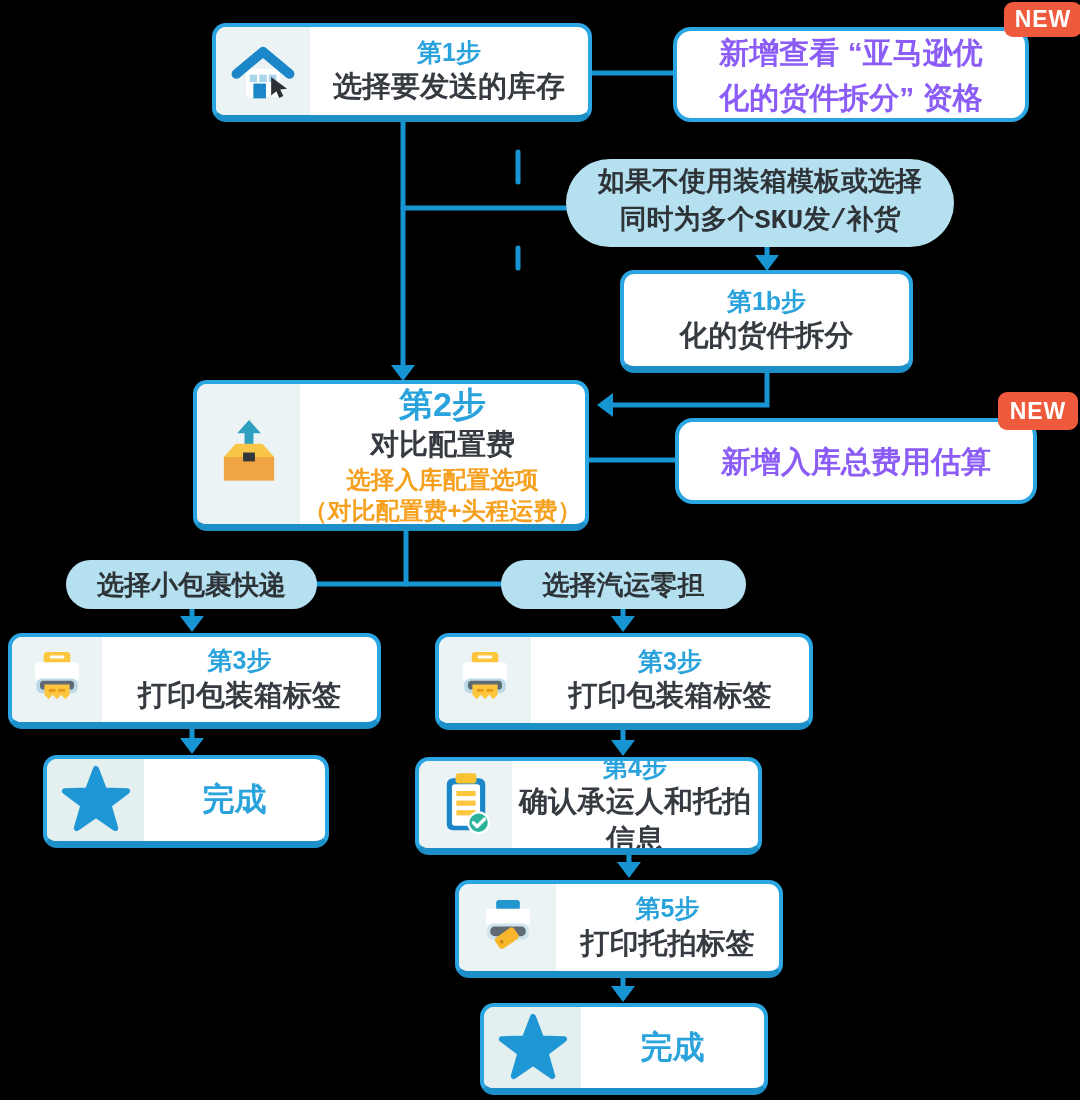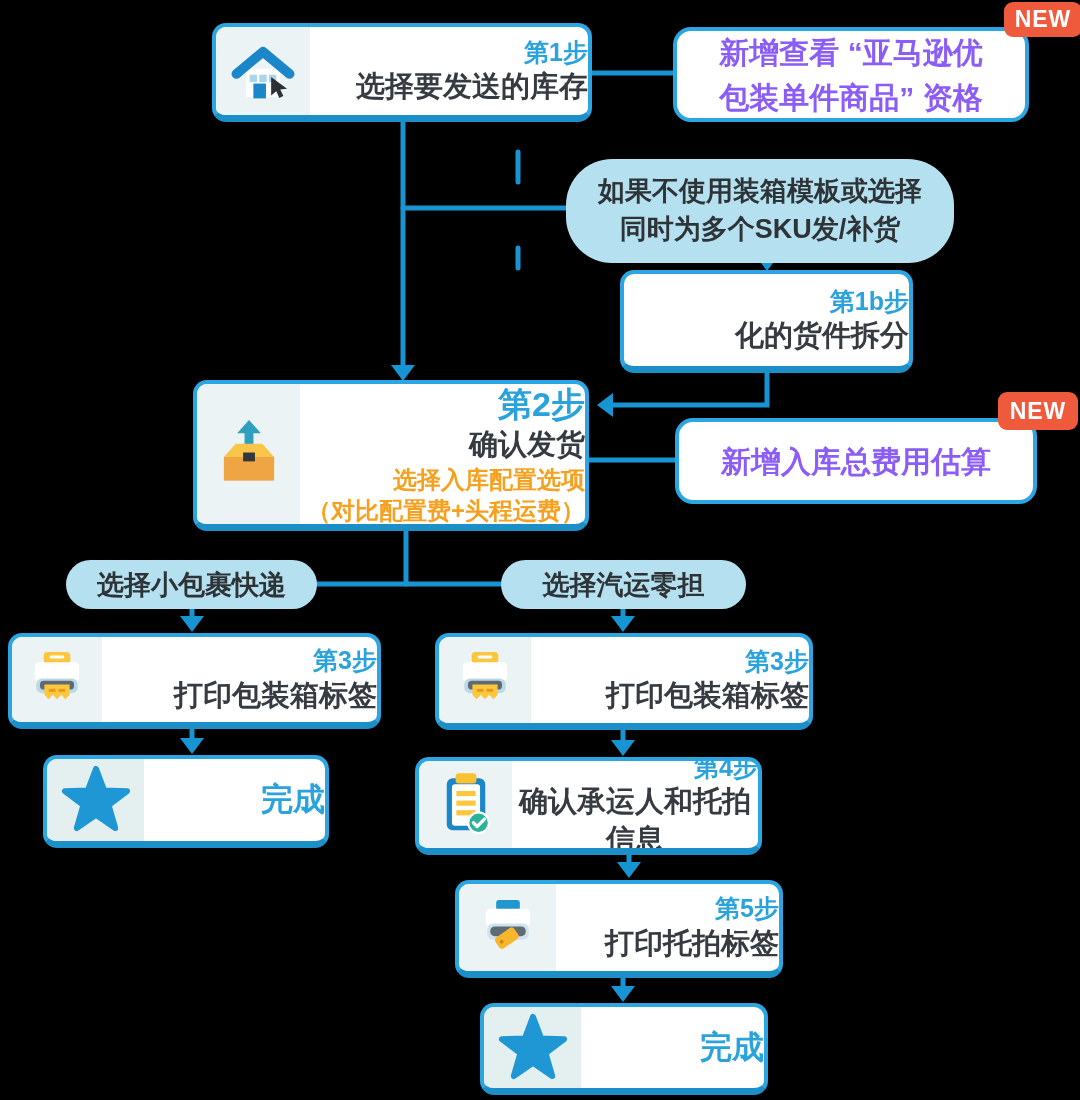--- a/index.html
+++ b/index.html
@@ -8,21 +8,21 @@
     font-family:"Liberation Sans","DejaVu Sans",sans-serif;font-weight:700;
   }
   .wires{position:absolute;left:0;top:0;width:1080px;height:1100px;pointer-events:none;}
   .node{
     position:absolute;display:flex;background:#fff;box-sizing:border-box;overflow:hidden;
     border:4px solid #2ba6e2;border-bottom:7px solid #1c8ec8;border-radius:14px;
   }
   .panel{background:#ecf3f5;display:flex;align-items:center;justify-content:center;flex:0 0 auto;}
   .panel.star{background:#e4efef;}
   .ic{width:74px;height:74px;display:block;}
-  .body{flex:1;display:flex;flex-direction:column;align-items:flex-end;justify-content:center;line-height:1.3;text-align:center;}
+  .body{flex:1;display:flex;flex-direction:column;align-items:center;justify-content:center;line-height:1.3;text-align:center;}
   .step-label{color:#2aa3dc;font-size:25px;font-weight:800;}
   .step-label.xl{font-size:34px;}
   .title{color:#363b41;font-size:29px;font-weight:700;}
   .orange{color:#f5a11f;font-size:24px;font-weight:800;line-height:1.3;}
   .done-label{color:#2aa3dc;font-size:32px;font-weight:800;}
   .note{
     position:absolute;background:#fff;box-sizing:border-box;
     border:4px solid #2ba6e2;border-radius:18px;
     display:flex;align-items:center;justify-content:center;text-align:center;
     color:#8b5cf6;font-size:30px;font-weight:800;line-height:1.5;
@@ -93,26 +93,26 @@
     </div>
     <div class="body">
       <div class="step-label">第1步</div>
       <div class="title">选择要发送的库存</div>
     </div>
   </div>
 
   <div class="note" style="left:673px;top:27px;width:356px;height:95px;">
     <div>
       <div>新增查看 “亚马逊优</div>
-      <div>包装单件商品” 资格</div>
+      <div>化的货件拆分” 资格</div>
     </div>
   </div>
   <div class="badge" style="left:1004px;top:2px;width:78px;height:35px;">NEW</div>
 
-  <div class="bubble" style="left:566px;top:159px;width:388px;height:104px;">
+  <div class="bubble" style="left:566px;top:159px;width:388px;height:88px;font-family:Liberation Mono, monospace;">
     <div>如果不使用装箱模板或选择</div>
     <div>同时为多个SKU发/补货</div>
   </div>
 
   <div class="node" style="left:620px;top:270px;width:293px;height:103px;">
     <div class="body">
       <div class="step-label">第1b步</div>
       <div class="title">化的货件拆分</div>
     </div>
   </div>
@@ -122,21 +122,21 @@
       <svg class="ic" viewBox="0 0 100 100">
         <polygon points="50,4 34,22 66,22" fill="#2f9fc0"></polygon>
         <rect x="44" y="20" width="12" height="18" fill="#2f9fc0"></rect>
         <polygon points="32,36 68,36 84,54 16,54" fill="#f9c64a"></polygon>
         <rect x="16" y="54" width="68" height="32" fill="#f0a544"></rect>
         <rect x="42" y="48" width="16" height="12" fill="#33383c"></rect>
       </svg>
     </div>
     <div class="body">
       <div class="step-label xl">第2步</div>
-      <div class="title">确认发货</div>
+      <div class="title">对比配置费</div>
       <div class="orange">选择入库配置选项</div>
       <div class="orange">（对比配置费+头程运费）</div>
     </div>
   </div>
 
   <div class="note" style="left:675px;top:418px;width:362px;height:86px;">
     <div>新增入库总费用估算</div>
   </div>
   <div class="badge" style="left:998px;top:392px;width:80px;height:38px;">NEW</div>
 

